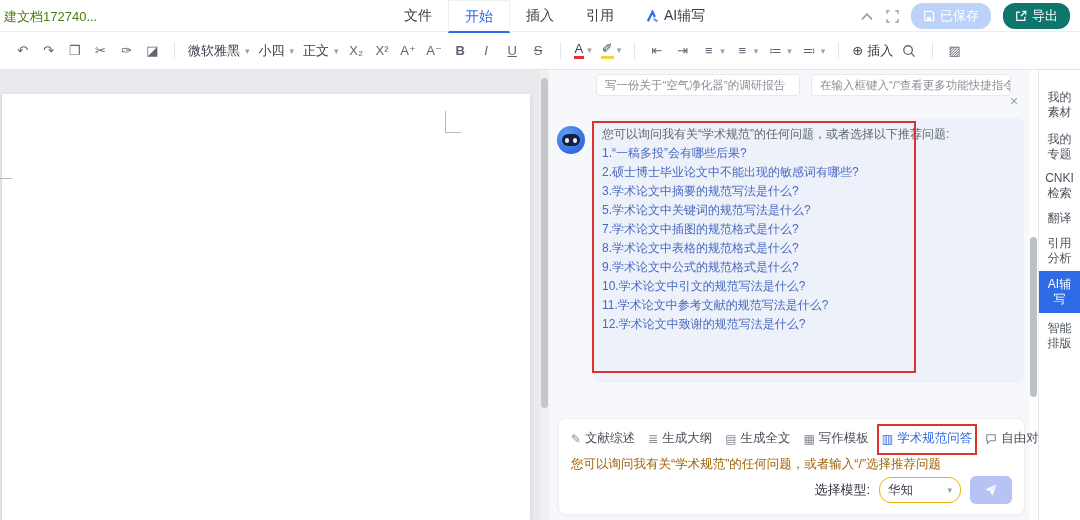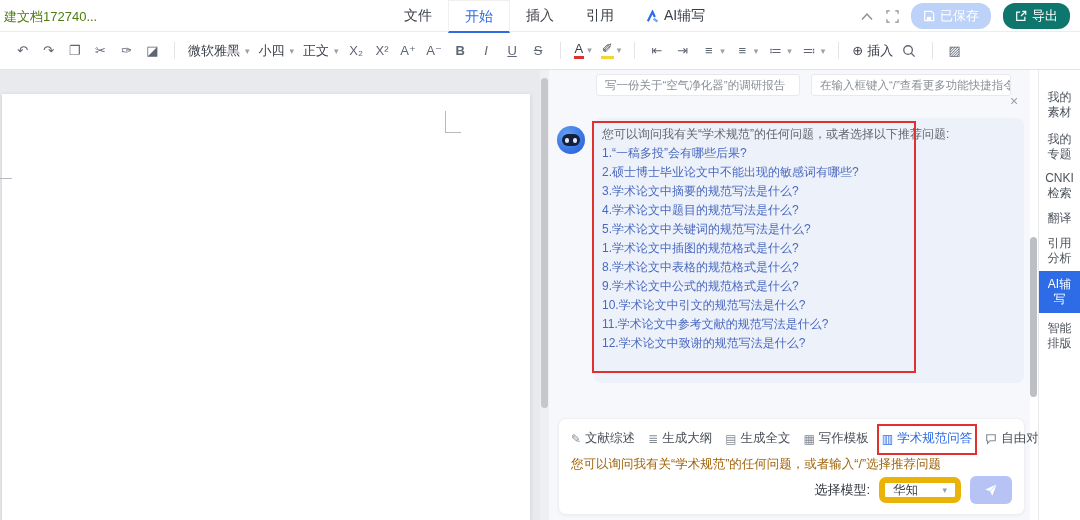--- a/index.html
+++ b/index.html
@@ -63,21 +63,21 @@
     border:1px solid #f0f0f2; border-radius:8px; box-shadow:0 1px 3px rgba(0,0,0,.05); }
   .tabs { display:flex; align-items:center; gap:13px; padding:11px 12px 0; font-size:12.5px; color:#474c55; }
   .tab { display:flex; align-items:center; gap:4px; white-space:nowrap; }
   .tab .t-icon { font-size:12px; color:#858b94; line-height:1; }
   .tab.active { color:#2e6be6; position:relative; }
   .tab.active .t-icon { color:#2e6be6; }
   .tab.active::after { content:''; position:absolute; left:-5px; right:-5px; top:-6px; bottom:-8px; border:2px solid #e0312e; }
   .composer-ph { margin:9px 12px 0; font-size:12.5px; color:#a16207; white-space:nowrap; overflow:hidden; }
   .composer-bottom { position:absolute; right:12px; bottom:10px; display:flex; align-items:center; gap:9px; }
   .model-label { font-size:13px; color:#2f343c; }
-  .model-select { width:82px; height:26px; border:6px solid #eab308; border-radius:7px; background:#fff;
+  .model-select { width:82px; height:26px; border:1px solid #eab308; border-radius:12px; background:#fff;
     display:flex; align-items:center; justify-content:space-between; padding:0 8px; font-size:12.5px; color:#3c414b; }
   .send-btn { width:42px; height:28px; background:#b7c3f4; border-radius:6px; display:flex; align-items:center; justify-content:center; }
 
   
   .sidebar { position:absolute; left:1038px; top:70px; width:42px; height:450px; background:#fff; border-left:1px solid #e9e9ec; }
   .side-item { position:absolute; left:0; width:100%; text-align:center; font-size:12px; line-height:15px;
     color:#4d535c; word-break:break-all; }
   .side-item .inner { width:32px; margin:0 auto; }
   .side-item.active { background:#2e6be6; color:#fff; padding:6px 0; }
   svg { display:block; }
@@ -229,23 +229,22 @@
         <span class="avatar-eye"></span>
     </div>
   </div>
 
   <div class="bubble"></div>
   <div class="msg-text">
     <div class="msg-intro">您可以询问我有关“学术规范”的任何问题，或者选择以下推荐问题:</div>
     <div class="q-item">1.“一稿多投”会有哪些后果?</div>
     <div class="q-item">2.硕士博士毕业论文中不能出现的敏感词有哪些?</div>
     <div class="q-item">3.学术论文中摘要的规范写法是什么?</div>
-    <div class="q-item">4.学术论文中题目的规范写法是什么?</div>
     <div class="q-item">5.学术论文中关键词的规范写法是什么?</div>
-    <div class="q-item">1.学术论文中插图的规范格式是什么?</div>
+    <div class="q-item">7.学术论文中插图的规范格式是什么?</div>
     <div class="q-item">8.学术论文中表格的规范格式是什么?</div>
     <div class="q-item">9.学术论文中公式的规范格式是什么?</div>
     <div class="q-item">10.学术论文中引文的规范写法是什么?</div>
     <div class="q-item">11.学术论文中参考文献的规范写法是什么?</div>
     <div class="q-item">12.学术论文中致谢的规范写法是什么?</div>
   </div>
   <div class="anno-box"></div>
 
   <div class="composer">
     <div class="tabs">

